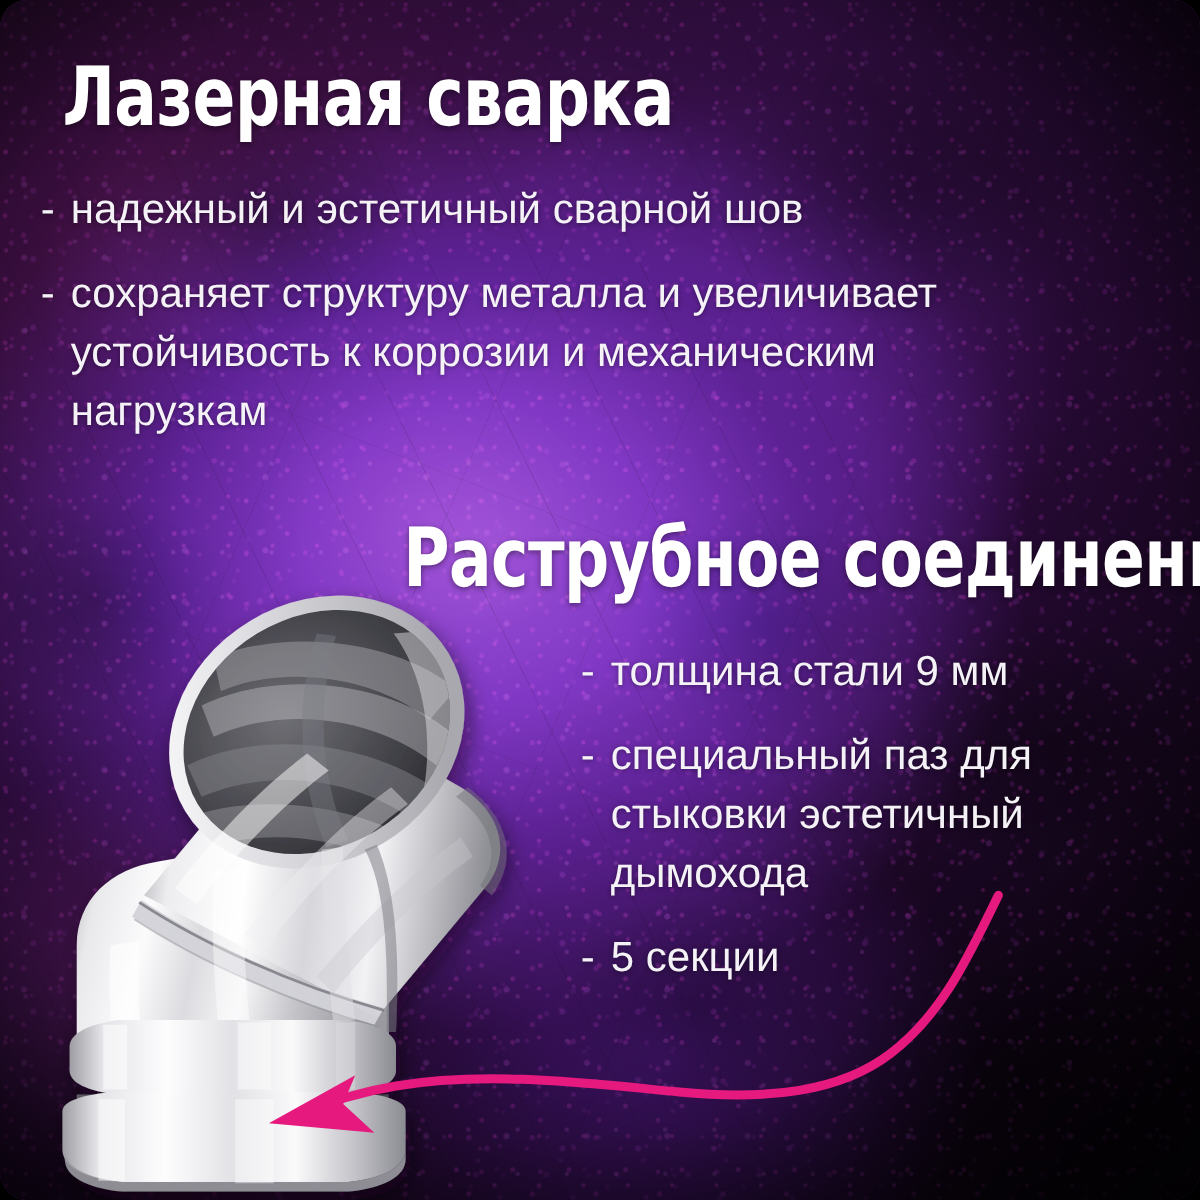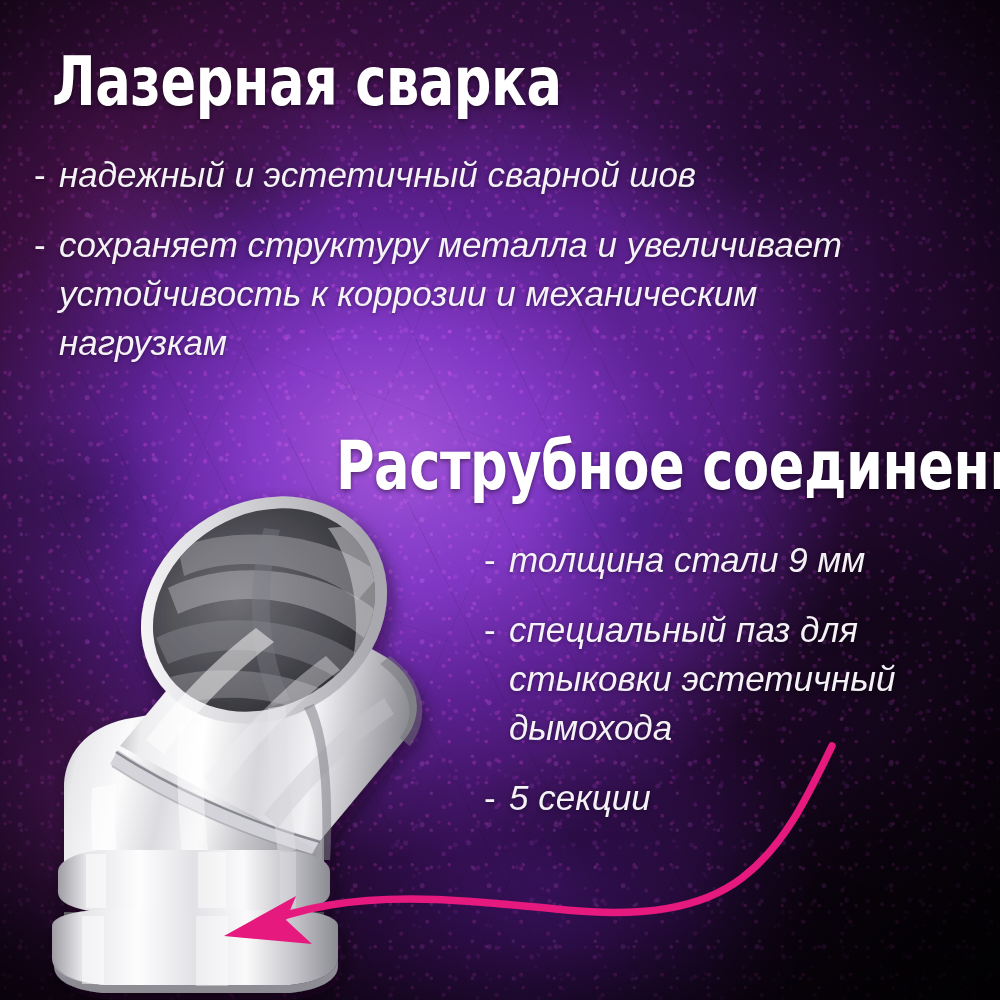--- a/index.html
+++ b/index.html
@@ -8,20 +8,21 @@
     padding: 0;
     background: #000;
   }
   #canvas {
     position: relative;
     width: 1000px;
     height: 1000px;
     overflow: hidden;
     font-family: "Liberation Sans", sans-serif;
     background-color: #2a0d33;
+    border-radius: 23px;
   }
 
   
   .bg-layer {
     position: absolute;
     inset: 0;
     pointer-events: none;
   }
   #bg-base {
     background:
@@ -113,21 +114,21 @@
     font-size: 35px;
     line-height: 49px;
     font-weight: 300;
     text-shadow: 0 1px 4px rgba(0,0,0,.4);
     white-space: pre-wrap;
   }
   .bullet .dash {
     flex: 0 0 auto;
     width: 25px;
   }
-  .bullet .btext { flex: 1 1 auto; font-style: italic; }
+  .bullet .btext { flex: 1 1 auto; }
 
   #bullets-welding { left: 34px; top: 150px; width: 880px; }
   #bullets-welding .bullet + .bullet { margin-top: 21px; }
 
   #bullets-socket { left: 484px; top: 535px; width: 470px; }
   #bullets-socket .bullet + .bullet { margin-top: 21px; }
 
   
   #arrow-annotation {
     position: absolute;

